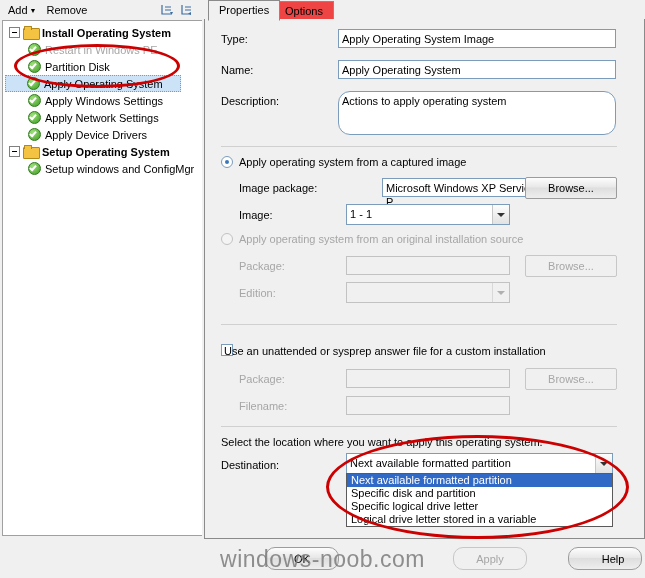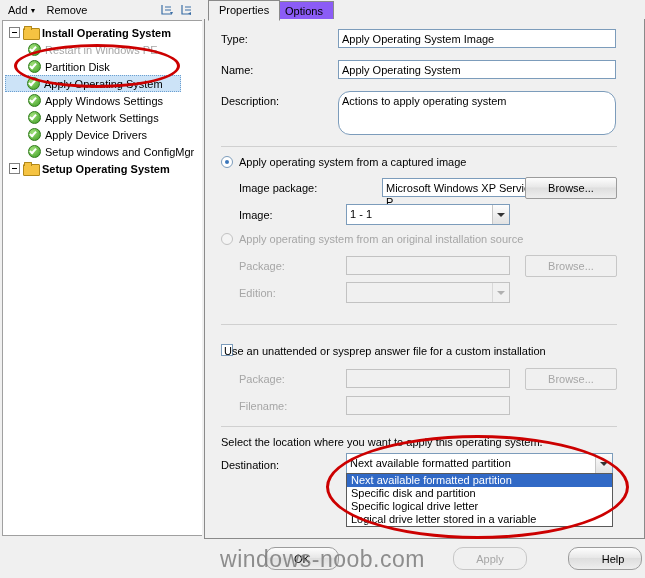--- a/index.html
+++ b/index.html
@@ -149,21 +149,21 @@
     left: 0; top: 0;
     width: 441px; height: 20px;
   }
   .tab {
     position: absolute;
     top: 1px;
     height: 19px;
     padding: 3px 10px 0 10px;
     font-size: 11px;
     border: 1px solid #8a8a8a;
-    background: #8b5cf6;
+    background: #ef4444;
     cursor: default;
   }
   .tab.active {
     background: #f0f0f0;
     border-bottom: 1px solid #f0f0f0;
     top: 0;
     height: 21px;
     font-weight: normal;
     z-index: 3;
   }
@@ -417,32 +417,32 @@
       </div>
 
       <div class="tree-row indent2">
         <span class="check-icon">
             <span class="disc"></span>
             <span class="tick"></span>
           </span>
         <span class="tree-label">Apply Device Drivers</span>
       </div>
 
-      <div class="tree-row indent2">
-        <span class="check-icon">
-            <span class="disc"></span>
-            <span class="tick"></span>
-          </span>
-        <span class="tree-label">Setup windows and ConfigMgr</span>
-      </div>
-
       <div class="tree-row indent1">
         <span class="expander"></span>
         <span class="folder-icon"></span>
         <span class="tree-label bold">Setup Operating System</span>
+      </div>
+
+      <div class="tree-row indent2">
+        <span class="check-icon">
+            <span class="disc"></span>
+            <span class="tick"></span>
+          </span>
+        <span class="tree-label">Setup windows and ConfigMgr</span>
       </div>
 
     </div>
   </div>
 
   <div class="sep-v"></div>
 
   <div class="right-panel">
 
     <div class="tabstrip">

